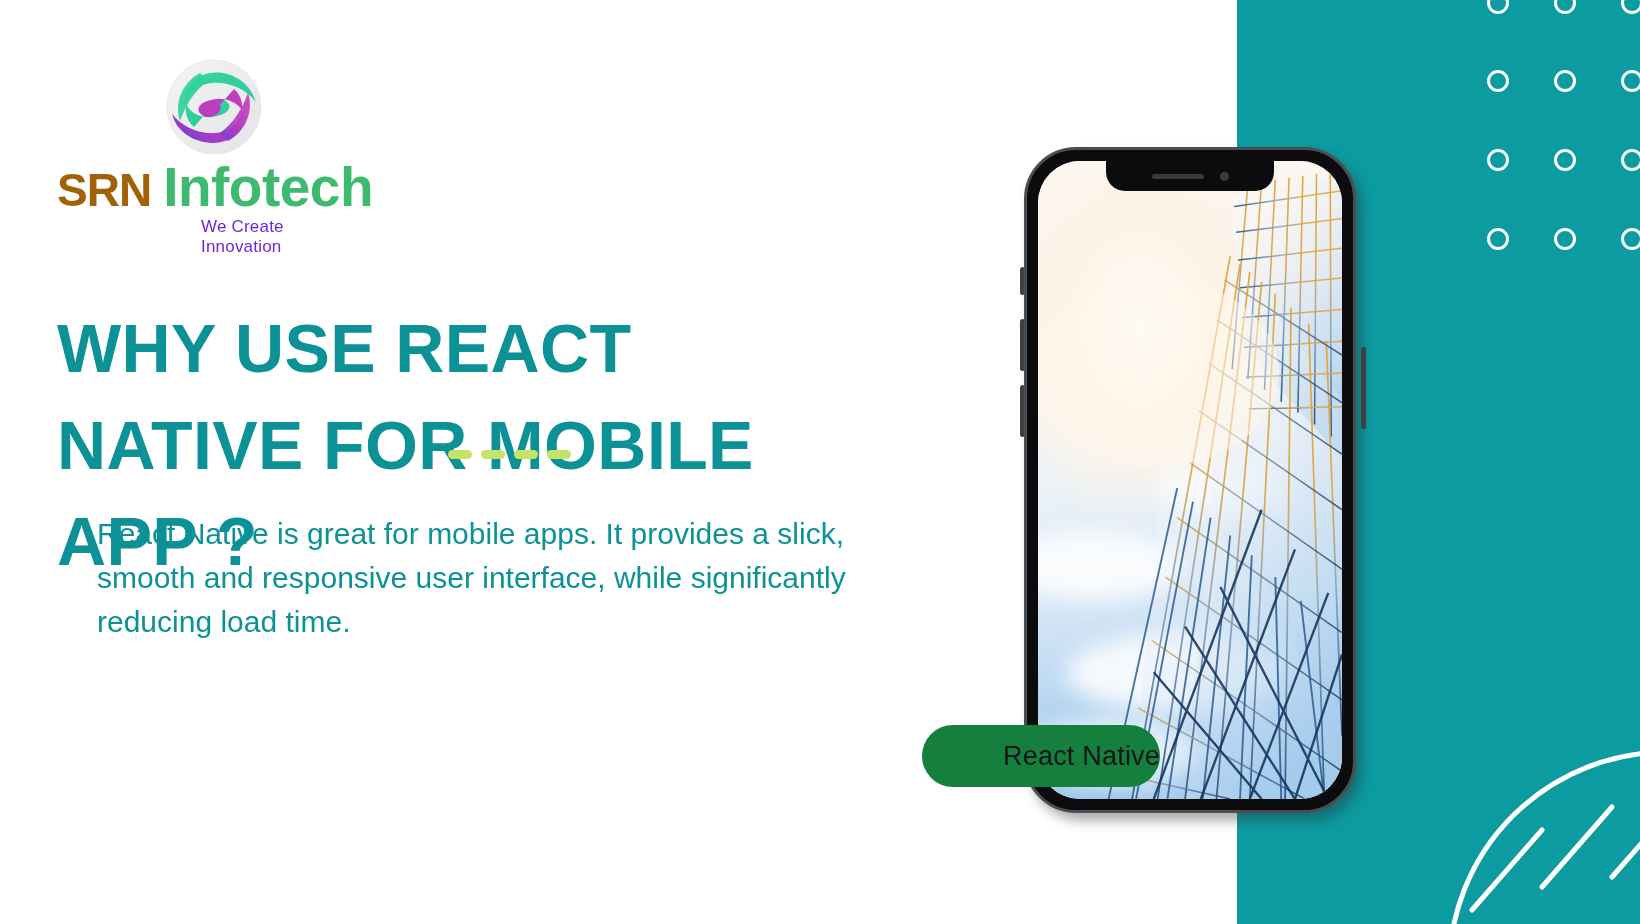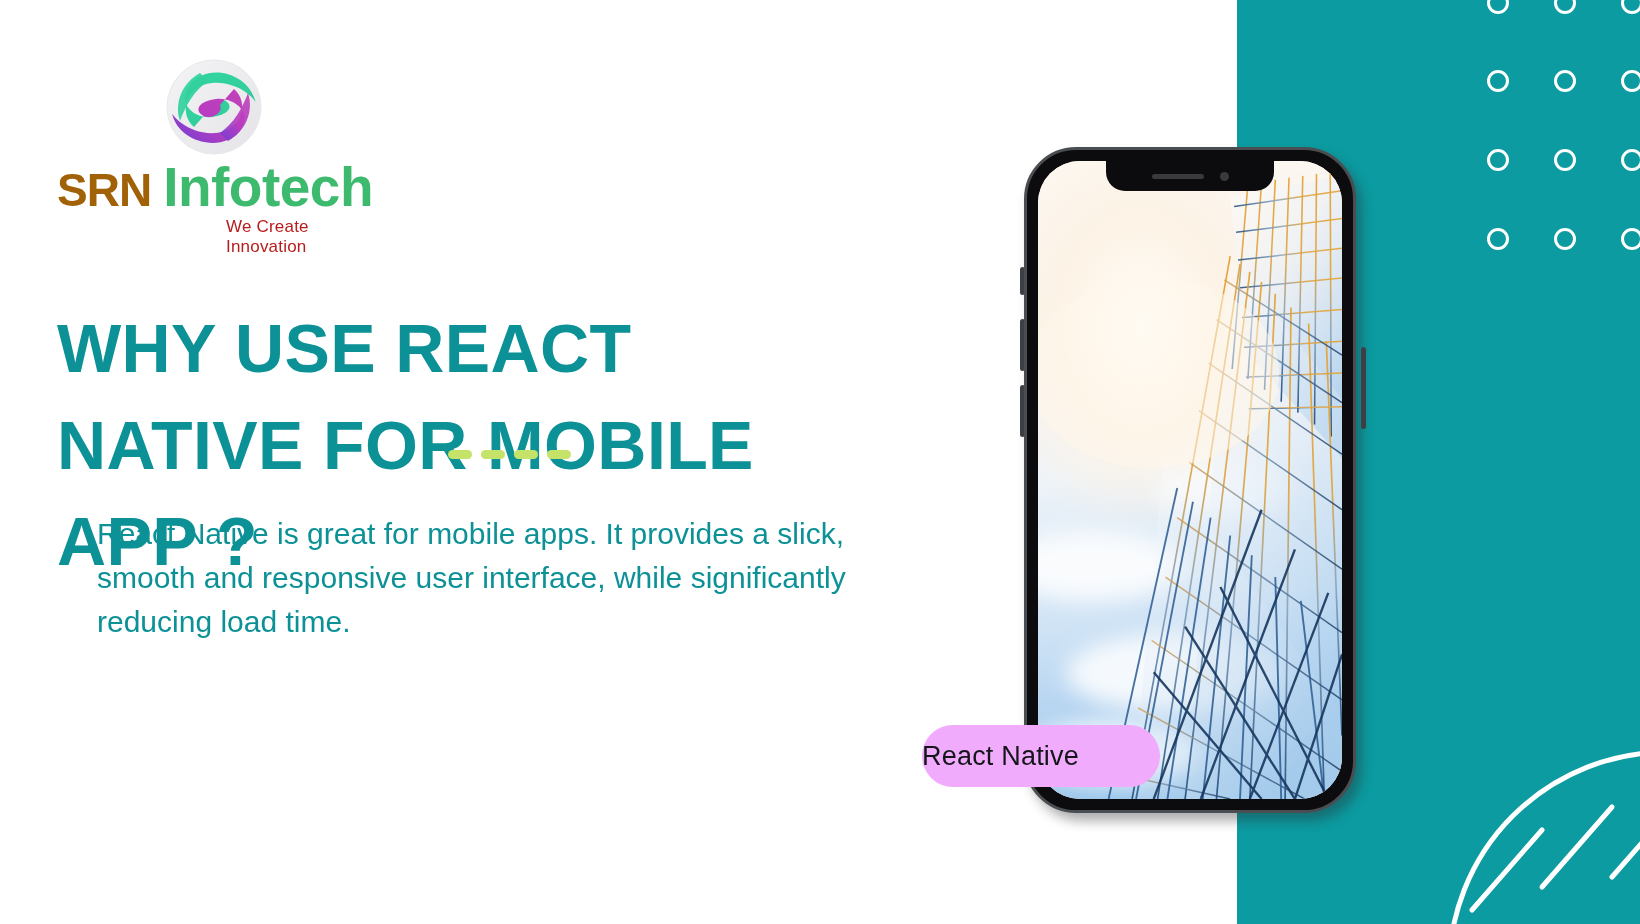--- a/index.html
+++ b/index.html
@@ -115,25 +115,25 @@
     filter:blur(11px);
     opacity:.85;
   }
   .tower { position:absolute; }
 
   
   .pill {
     position:absolute;
     left:922px; top:725px;
     width:238px; height:62px;
-    background:#f0abfc;
+    background:#15803d;
     border-radius:31px;
     display:flex;
     align-items:center;
-    justify-content:flex-start;
+    justify-content:flex-end;
     z-index:40;
   }
   .pill span {
     font-size:27px;
     color:#14161a;
     letter-spacing:.2px;
   }
 
   
   .logo { position:absolute; left:57px; top:57px; width:310px; height:190px; }
@@ -146,21 +146,21 @@
   .logo-srn {
     font-size:46px; font-weight:bold;
     color:#a16207; letter-spacing:-1px; line-height:1;
   }
   .logo-info {
     font-size:55px; font-weight:bold;
     color:#3dba6e; letter-spacing:-0.5px; line-height:1;
   }
   .logo-tag {
     position:absolute; left:144px; top:160px;
-    font-size:17px; color:#b91c1c; letter-spacing:.2px;margin-left:25px;
+    font-size:17px; color:#6d28d9; letter-spacing:.2px;
   }
 
   
   .headline {
     position:absolute;
     left:57px; top:300px;
     width:840px;
     font-size:68px;
     font-weight:bold;
     line-height:1.42;

